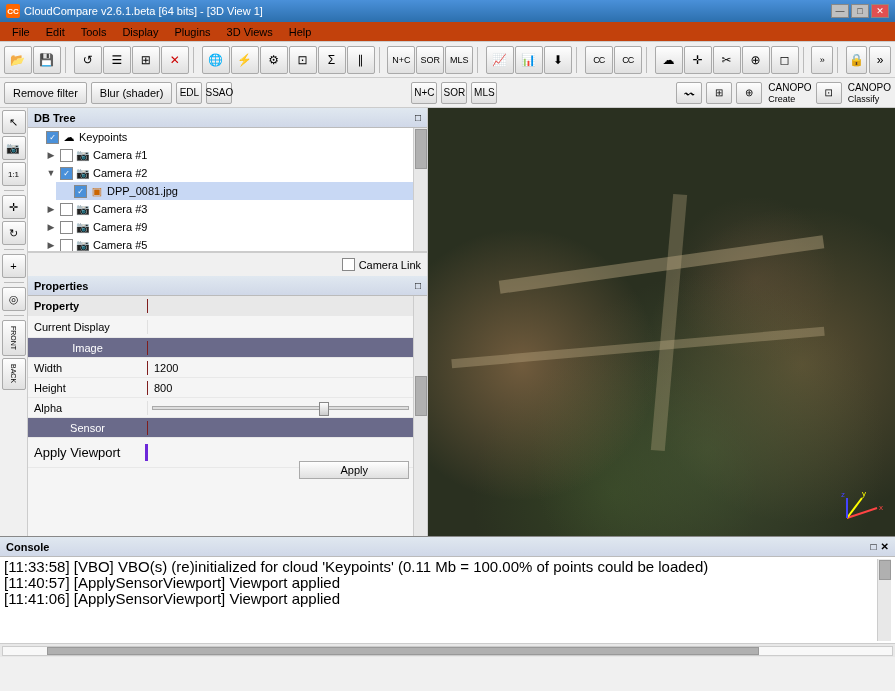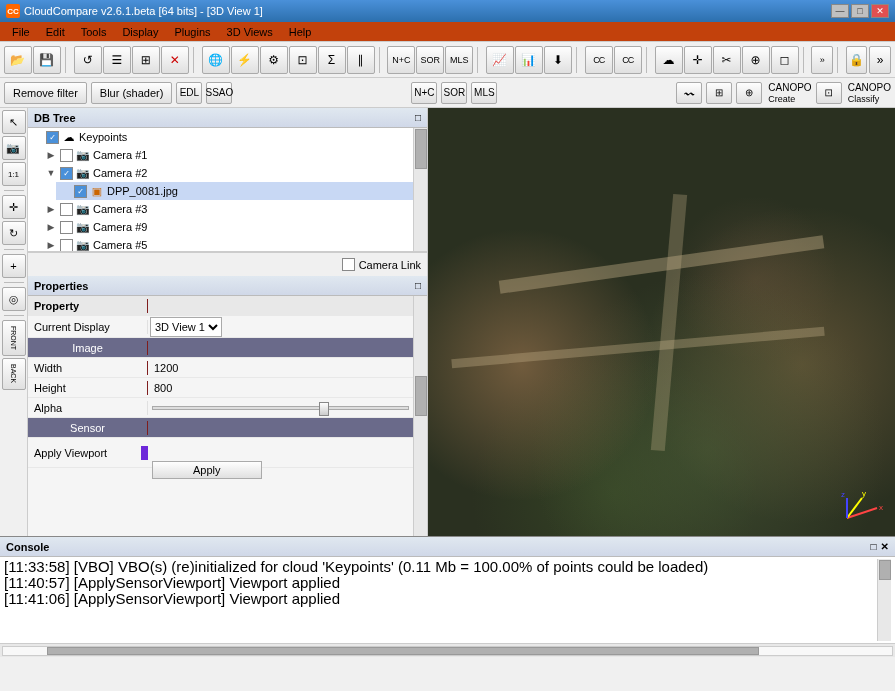--- a/index.html
+++ b/index.html
@@ -63,22 +63,22 @@
     
     .props-dropdown-row { display: flex; border-bottom: 1px solid #e8e8e8; height: 22px; align-items: center; }
     .props-dropdown { flex: 1; height: 20px; border: 1px solid #aaa; font-size: 11px; background: white; }
     
     .alpha-row { display: flex; border-bottom: 1px solid #e8e8e8; height: 20px; align-items: center; }
     .alpha-slider-container { flex: 1; display: flex; align-items: center; padding: 0 4px; }
     .alpha-slider-track { flex: 1; height: 4px; background: #ddd; border: 1px solid #aaa; position: relative; }
     .alpha-slider-thumb { position: absolute; width: 10px; height: 14px; background: linear-gradient(to bottom, #fff, #ccc); border: 1px solid #888; top: -5px; left: 65%; cursor: pointer; }
 
     .apply-row { display: flex; border-bottom: 1px solid #e8e8e8; height: 30px; align-items: center; }
-    .apply-cell { padding: 1px 6px; flex: 0 0 120px; font-size: 11px; border-right: 7px solid #6d28d9; }
-    .apply-btn-container { flex: 1; display: flex; align-items: center; justify-content: flex-start; padding: 2px 4px; margin-top: 35px; }
+    .apply-cell { padding: 1px 6px; flex: 0 0 120px; font-size: 13px; border-right: 3px solid #6d28d9; }
+    .apply-btn-container { flex: 1; display: flex; align-items: center; justify-content: flex-end; padding: 2px 4px; margin-top: 35px; }
     .apply-btn { padding: 2px 40px; background: linear-gradient(to bottom, #fefefe, #e0e0e0); border: 1px solid #aaa; font-size: 11px; cursor: pointer; }
 
     
     .view-3d { flex: 1; position: relative; overflow: hidden; background: #1a1a2e; }
     
     
     .axis-widget { position: absolute; bottom: 8px; right: 8px; width: 50px; height: 40px; }
 
     
     .left-toolbar { width: 28px; background: #f0f0f0; border-right: 1px solid #ccc; display: flex; flex-direction: column; align-items: center; padding: 2px 0; gap: 2px; }
@@ -300,25 +300,20 @@
       </div>
       <div class="props-panel-inner">
         <div class="props-content">
 
           <div class="props-row header">
             <div class="props-cell">Property</div>
           </div>
 
           <div class="props-dropdown-row">
             <div class="props-cell" style="flex: 0 0 120px; border-right: 1px solid #e0e0e0;">Current Display</div>
-            <div style="flex:1; padding: 1px 2px;">
-              <select class="props-dropdown">
-                <option>3D View 1</option>
-              </select>
-            </div>
           </div>
 
           <div class="props-row section">
             <div class="props-cell">Image</div>
             <div class="props-cell"></div>
           </div>
 
           <div class="props-row">
             <div class="props-cell">Width</div>
             <div class="props-cell">1200</div>

